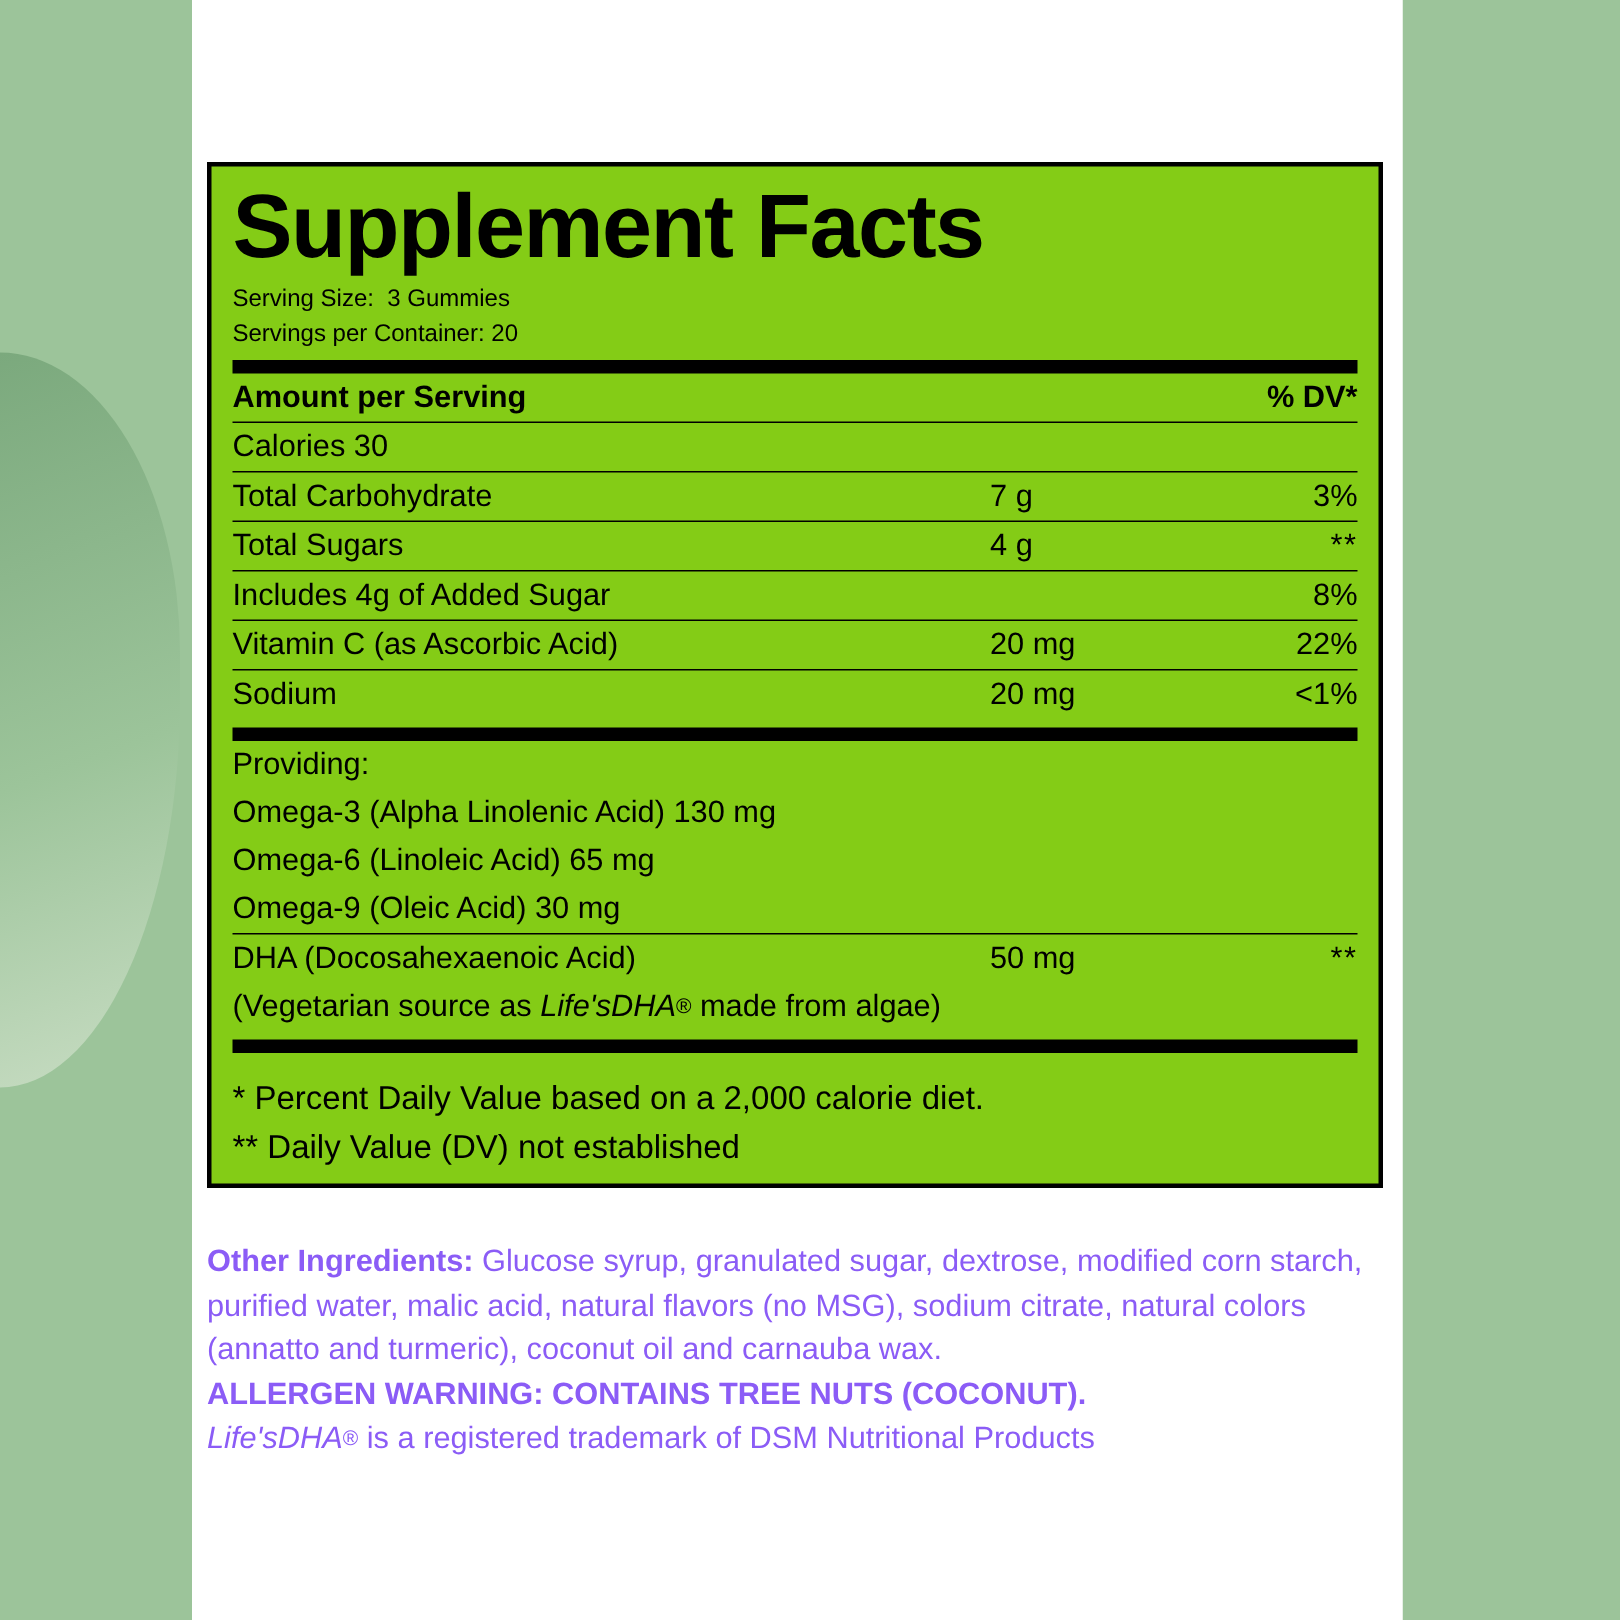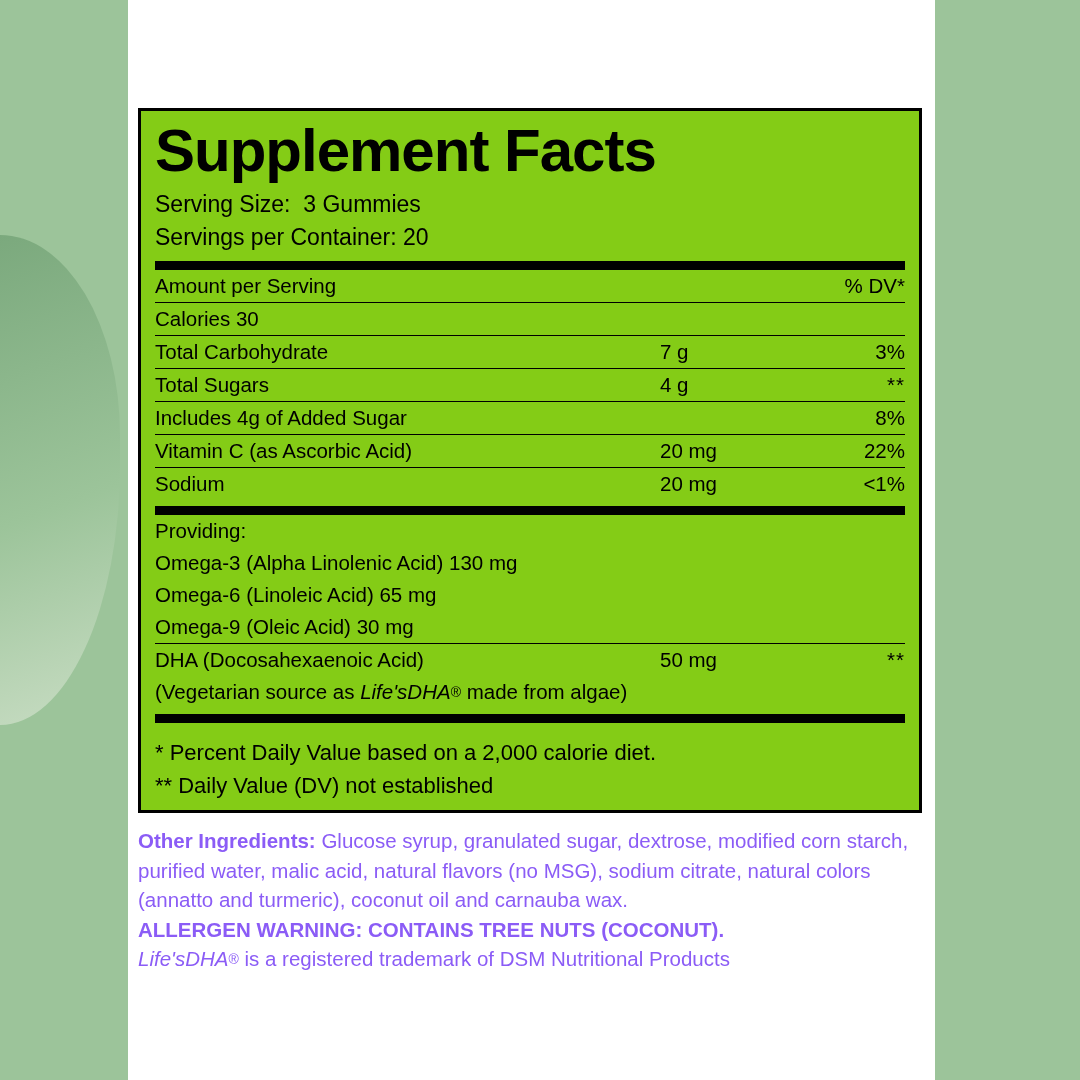--- a/index.html
+++ b/index.html
@@ -67,21 +67,21 @@
   .sf-title {
     font-size: 60px;
     font-weight: bold;
     letter-spacing: -1px;
     line-height: 1.05;
     margin: 2px 0 6px 0;
     white-space: nowrap;
   }
 
   .serving-line {
-    font-size: 23px;
+    font-size: 16px;
     line-height: 1.45;
     white-space: pre;
   }
 
   .rule-thick {
     border-bottom: 9px solid #000;
     margin: 6px 0 0 0;
   }
 
   table.facts {
@@ -96,21 +96,21 @@
   td.col-name { width: 505px; }
   td.col-amt  { width: 150px; text-align: left; }
   td.col-dv   { text-align: right; padding-right: 2px; }
 
   tr.line td {
     border-bottom: 1.5px solid #000;
   }
   tr.noline td {
     border-bottom: none;
   }
-  .bold { font-weight: normal; }
+  .bold { font-weight: bold; }
   .indent1 { padding-left: 26px; }
   .indent2 { padding-left: 48px; }
   .stars { letter-spacing: 1px; }
 
   .footnotes {
     font-size: 22px;
     line-height: 1.5;
     padding-top: 13px;
   }
 

